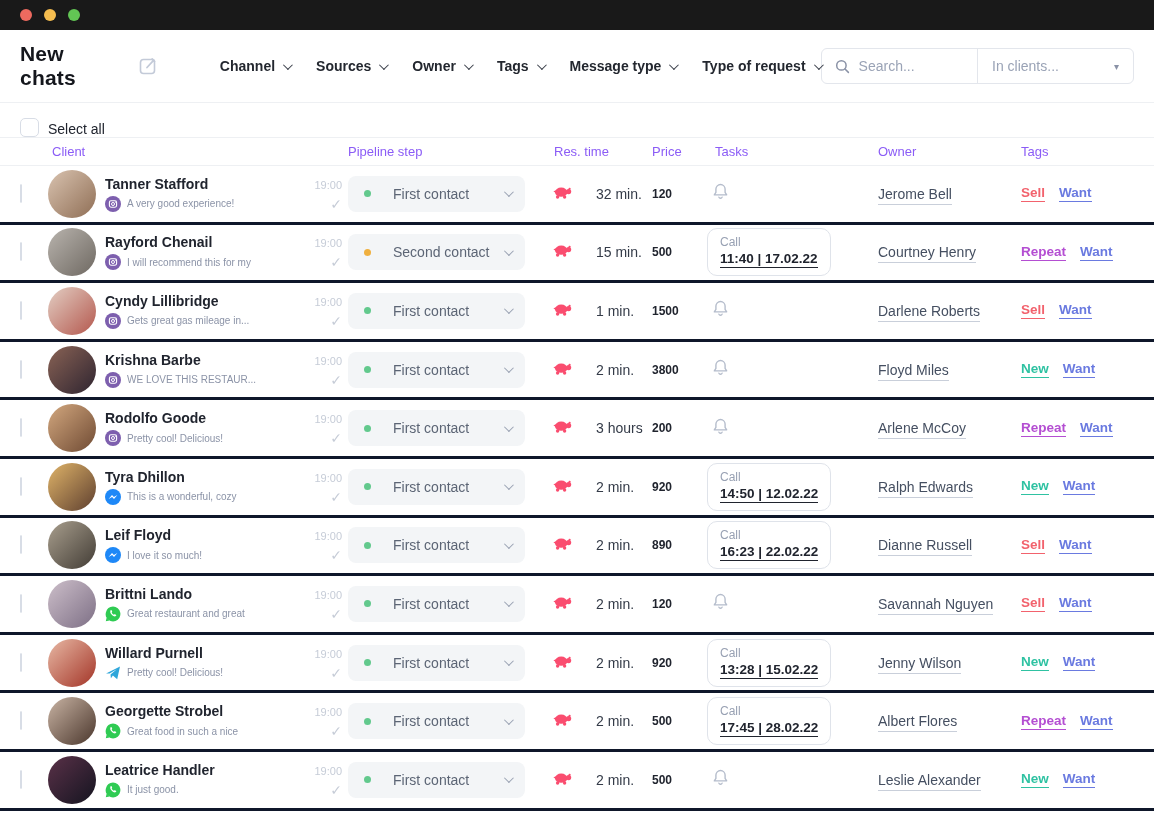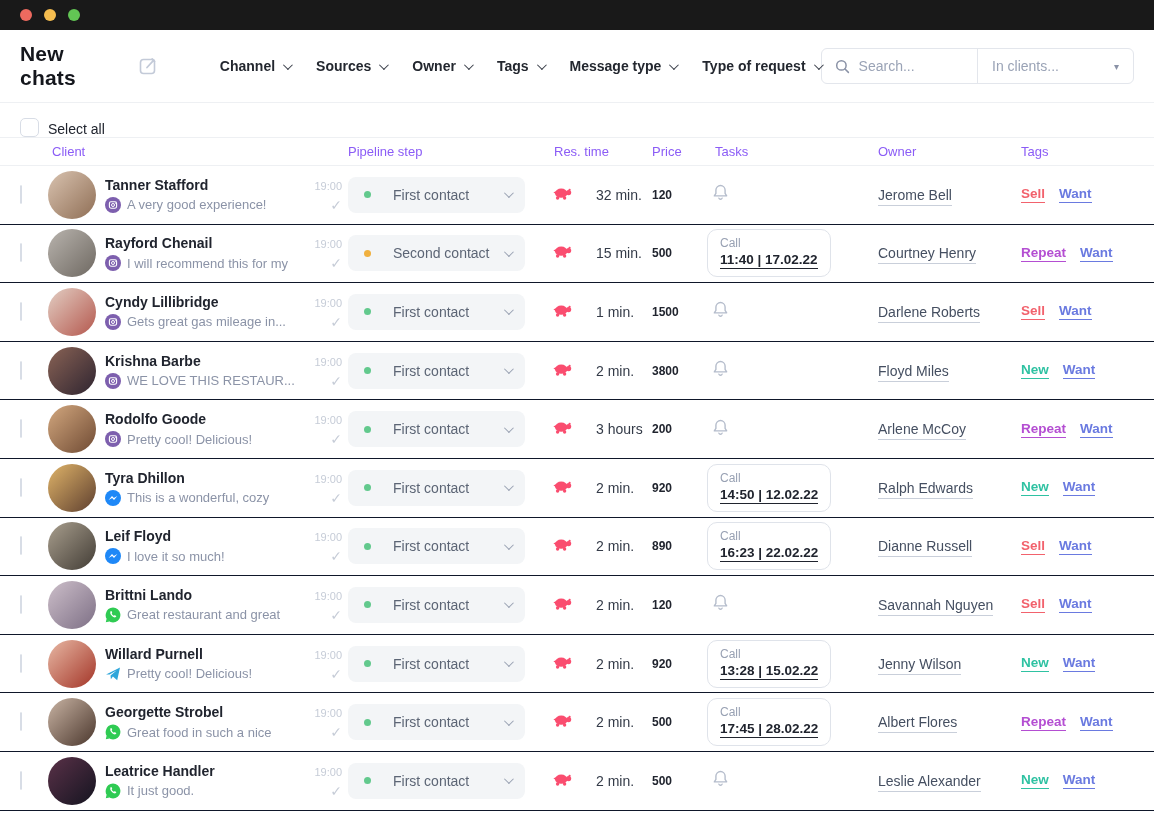--- a/index.html
+++ b/index.html
@@ -33,30 +33,30 @@
 
   
   .grid-cols { display:grid; grid-template-columns:48px 300px 189px 103px 63px 159px 148px 1fr; align-items:center; }
 
   .colhead-row { height:28px; border-bottom:1px solid #eef0f3; }
   .colhead { font-size:13px; font-weight:500; color:#8b5cf6; }
   .ch-client { padding-left:4px; } .ch-res { padding-left:17px; } .ch-price { padding-left:12px; }
   .ch-tasks { padding-left:12px; } .ch-owner { padding-left:16px; } .ch-tags { padding-left:11px; }
 
   
-  .row { height:58.6px; border-bottom:1px solid #0f172a; }
+  .row { height:58.6px; border-bottom:3px solid #0f172a; }
   .cell-check { padding-left:20px; }
   .cell-client { display:flex; align-items:center; gap:9px; }
   .avatar { width:48px; height:48px; border-radius:50%; flex:none; }
   .client-info { flex:1; min-width:0; padding-right:6px; }
   .client-top { display:flex; align-items:baseline; justify-content:space-between; }
   .client-name { font-size:14px; font-weight:700; color:#20242e; cursor:pointer; white-space:nowrap; }
   .client-time { font-size:11px; color:#c6ccd7; }
   .client-bottom { display:flex; align-items:center; gap:6px; margin-top:4px; }
-  .client-msg { font-size:13px; color:#8b93a7; white-space:nowrap; overflow:hidden; flex:1; }
+  .client-msg { font-size:10px; color:#8b93a7; white-space:nowrap; overflow:hidden; flex:1; }
   .msg-check { color:#c6ccd7; font-size:14px; margin-left:auto; }
   .channel-icon { display:none; width:16px; height:16px; flex:none; }
   .channel-instagram .ch-instagram, .channel-messenger .ch-messenger,
   .channel-whatsapp .ch-whatsapp, .channel-telegram .ch-telegram { display:inline-flex; }
 
   .pipeline-pill { width:177px; height:36px; background:#f3f5f7; border-radius:8px; display:flex; align-items:center; padding:0 14px 0 16px; cursor:pointer; }
   .dot { width:7px; height:7px; border-radius:50%; margin-right:10px; flex:none; }
   .pipeline-label { font-size:14px; color:#5c6575; flex:1;margin-left:12px; }
   .pill-chev { width:7px; height:7px; border-right:1.5px solid #9aa2b3; border-bottom:1.5px solid #9aa2b3; transform:rotate(45deg) translateY(-2px); }
 

